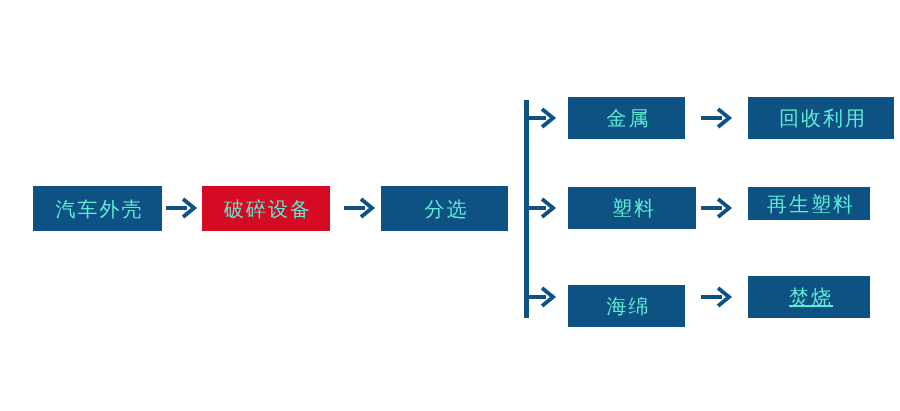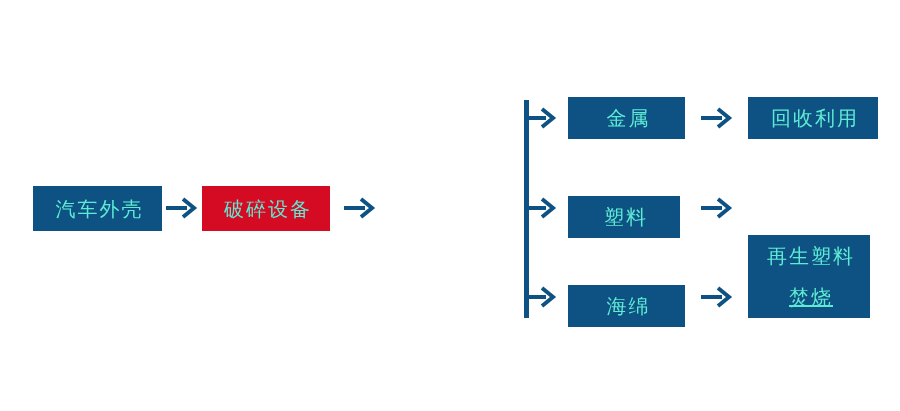--- a/index.html
+++ b/index.html
@@ -68,20 +68,23 @@
     <span>破碎设备</span>
   </div>
 
   <div class="arrow" style="left:343px; top:196px; width:32px; height:24px;">
     <svg width="32" height="24" viewBox="0 0 32 24" aria-hidden="true">
       <path d="M1 12 H22" stroke="#0d5282" stroke-width="4" fill="none"></path>
       <path d="M18 3 L29 12 L18 21" stroke="#0d5282" stroke-width="4" fill="none" stroke-linecap="butt" stroke-linejoin="miter"></path>
     </svg>
   </div>
 
+  <div class="node blue" style="left:381px; top:186px; width:127px; height:45px;">
+    <span>分选</span>
+  </div>
 
   <div class="bus" style="left:524px; top:100px; width:5px; height:218px;"></div>
 
   <div class="arrow" style="left:526px; top:106px; width:30px; height:24px;">
     <svg width="30" height="24" viewBox="0 0 30 24" aria-hidden="true">
       <path d="M0 12 H20" stroke="#0d5282" stroke-width="4" fill="none"></path>
       <path d="M16 3 L27 12 L16 21" stroke="#0d5282" stroke-width="4" fill="none" stroke-linecap="butt" stroke-linejoin="miter"></path>
     </svg>
   </div>
 
@@ -89,43 +92,43 @@
     <span>金属</span>
   </div>
 
   <div class="arrow" style="left:700px; top:106px; width:32px; height:24px;">
     <svg width="32" height="24" viewBox="0 0 32 24" aria-hidden="true">
       <path d="M1 12 H22" stroke="#0d5282" stroke-width="4" fill="none"></path>
       <path d="M18 3 L29 12 L18 21" stroke="#0d5282" stroke-width="4" fill="none" stroke-linecap="butt" stroke-linejoin="miter"></path>
     </svg>
   </div>
 
-  <div class="node blue" style="left:748px; top:97px; width:130px; height:42px;">
+  <div class="node blue" style="left:748px; top:97px; width:146px; height:42px;">
     <span>回收利用</span>
   </div>
 
   <div class="arrow" style="left:526px; top:196px; width:30px; height:24px;">
     <svg width="30" height="24" viewBox="0 0 30 24" aria-hidden="true">
       <path d="M0 12 H20" stroke="#0d5282" stroke-width="4" fill="none"></path>
       <path d="M16 3 L27 12 L16 21" stroke="#0d5282" stroke-width="4" fill="none" stroke-linecap="butt" stroke-linejoin="miter"></path>
     </svg>
   </div>
 
-  <div class="node blue" style="left:568px; top:196px; width:112px; height:42px;align-items:center;">
+  <div class="node blue" style="left:568px; top:187px; width:128px; height:42px;align-items:center;">
     <span>塑料</span>
   </div>
 
   <div class="arrow" style="left:700px; top:196px; width:32px; height:24px;">
     <svg width="32" height="24" viewBox="0 0 32 24" aria-hidden="true">
       <path d="M1 12 H22" stroke="#0d5282" stroke-width="4" fill="none"></path>
       <path d="M18 3 L29 12 L18 21" stroke="#0d5282" stroke-width="4" fill="none" stroke-linecap="butt" stroke-linejoin="miter"></path>
     </svg>
   </div>
 
-  <div class="node blue" style="left:748px; top:187px; width:122px; height:42px;margin-top:48px;">
+  <div class="node blue" style="left:748px; top:187px; width:122px; height:33px;">
     <span>再生塑料</span>
   </div>
 
   <div class="arrow" style="left:526px; top:285px; width:30px; height:24px;">
     <svg width="30" height="24" viewBox="0 0 30 24" aria-hidden="true">
       <path d="M0 12 H20" stroke="#0d5282" stroke-width="4" fill="none"></path>
       <path d="M16 3 L27 12 L16 21" stroke="#0d5282" stroke-width="4" fill="none" stroke-linecap="butt" stroke-linejoin="miter"></path>
     </svg>
   </div>
 

